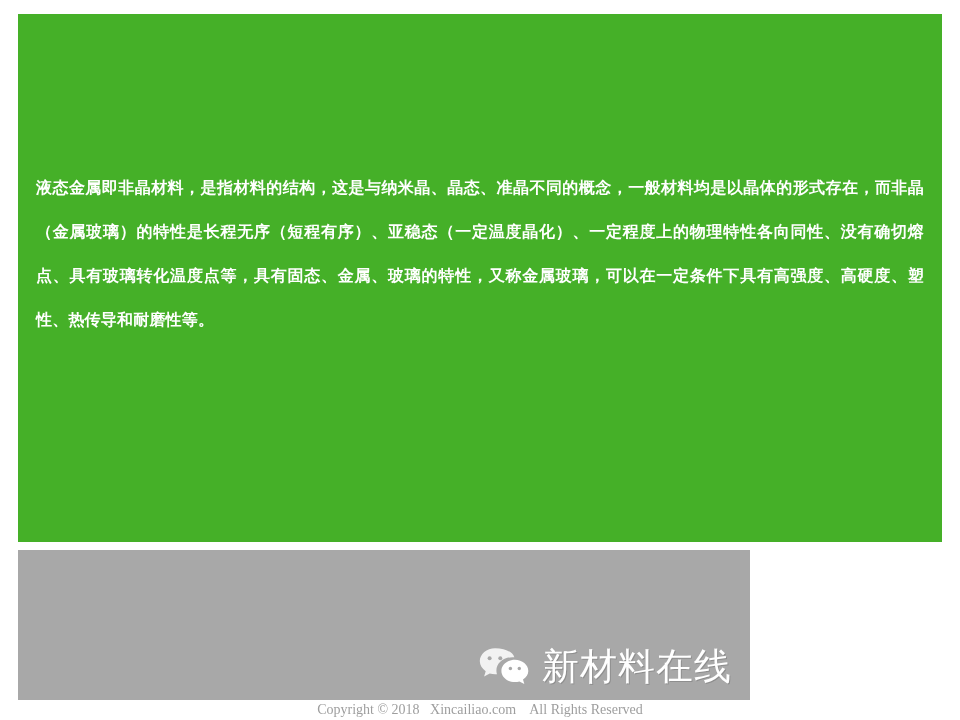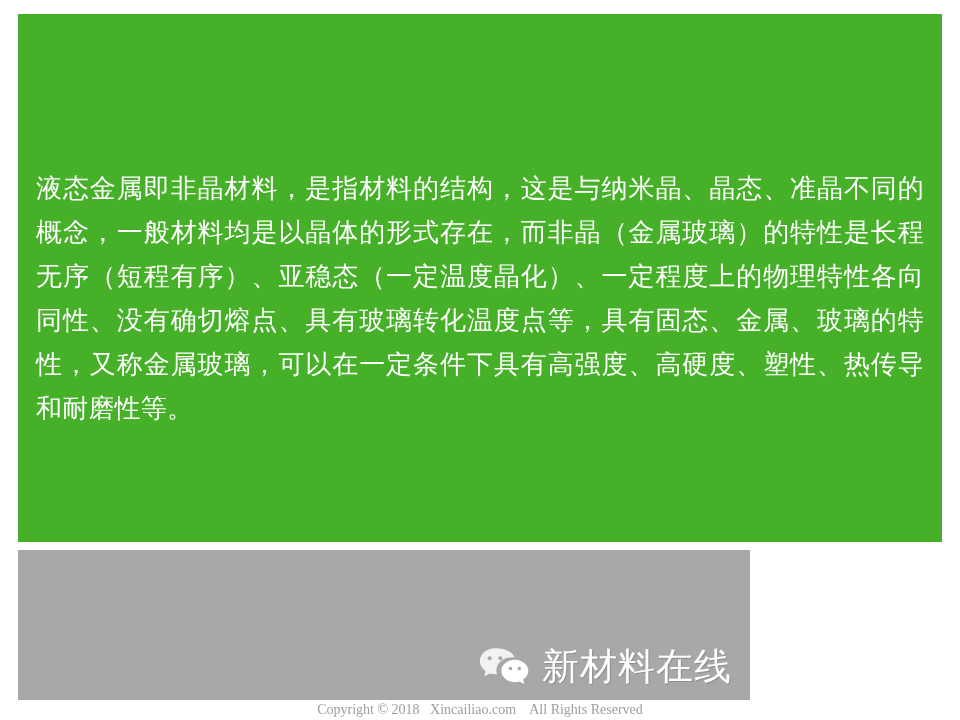--- a/index.html
+++ b/index.html
@@ -34,22 +34,22 @@
     background: #45b028;
     box-sizing: border-box;
   }
 
   #body-text {
     position: absolute;
     left: 18px;
     top: 152px;
     width: 888px;
     color: #ffffff;
-    font-size: 26px;
-    font-weight: normal;
+    font-size: 16px;
+    font-weight: bold;
     line-height: 44px;
     letter-spacing: 0.2px;
     text-align: justify;
     text-justify: inter-ideograph;
     white-space: pre-wrap;
     font-family: "DejaVu Sans", "Liberation Sans", sans-serif;
   }
 
   
   #footer-panel {

